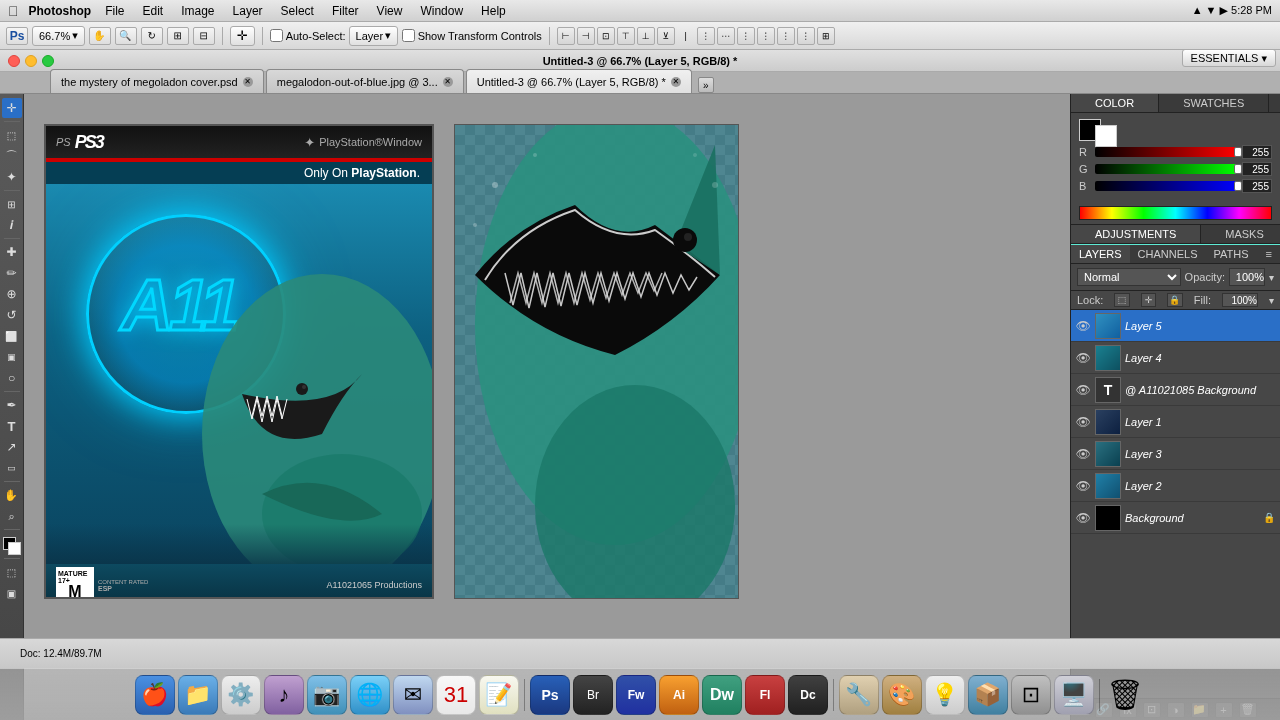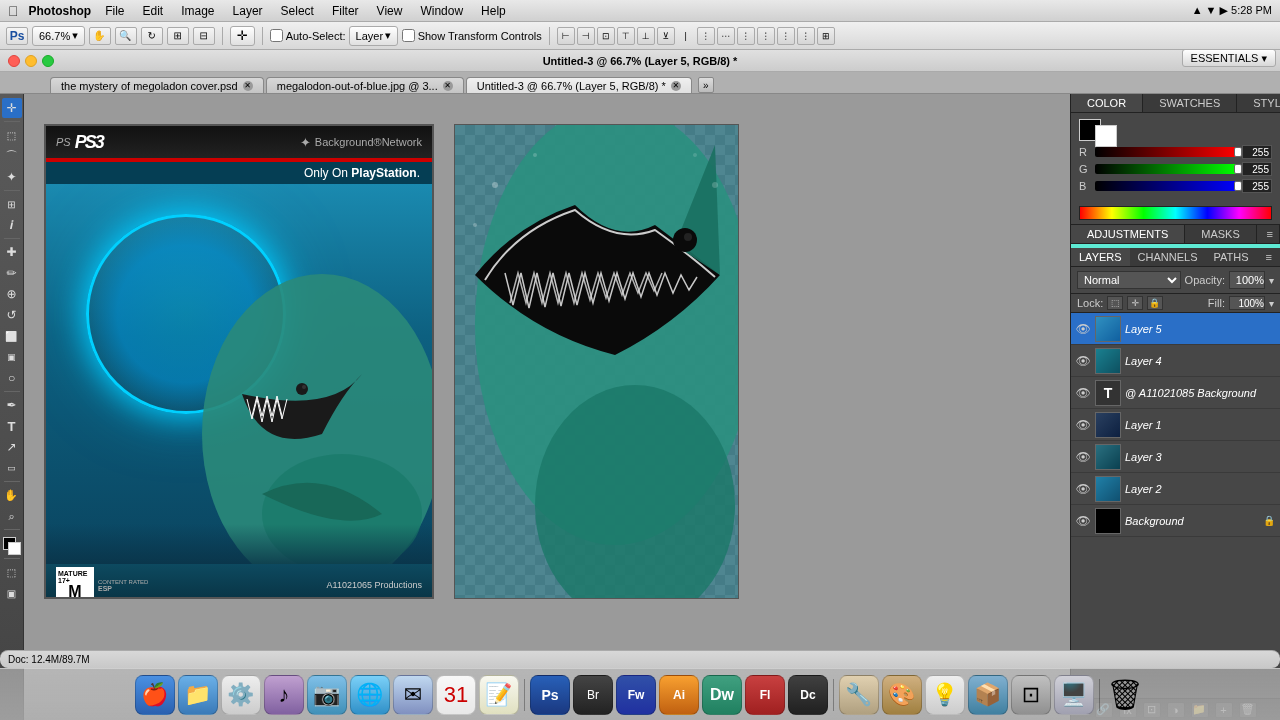--- a/index.html
+++ b/index.html
@@ -109,21 +109,21 @@
       height: 22px;
       background: #b0b0b0;
       display: flex;
       align-items: flex-end;
       border-bottom: 1px solid #888;
       position: relative;
       z-index: 98;
       padding-left: 50px;
     }
     .doc-tab {
-      height: 16px;
+      height: 24px;
       padding: 0 10px;
       background: linear-gradient(to bottom, #d8d8d8, #c4c4c4);
       border: 1px solid #888;
       border-bottom: none;
       border-radius: 4px 4px 0 0;
       font-size: 11px;
       display: flex;
       align-items: center;
       gap: 5px;
       cursor: pointer;
@@ -385,21 +385,21 @@
     #color-panel {
       background: #474747;
       border-bottom: 1px solid #222;
     }
     .panel-header-tabs {
       display: flex;
       background: #3a3a3a;
       border-bottom: 1px solid #222;
     }
     .panel-tab {
-      padding: 3px 16px;
+      padding: 3px 24px;
       font-size: 11px;
       color: #ccc;
       cursor: pointer;
       border-right: 1px solid #222;
     }
     .panel-tab.active {
       background: #474747;
       color: #fff;
     }
     .panel-tab-right {
@@ -449,21 +449,21 @@
     .color-spectrum-bar {
       height: 14px;
       margin: 4px 8px;
       background: linear-gradient(to right, #f00, #ff0, #0f0, #0ff, #00f, #f0f, #f00);
       border: 1px solid #222;
     }
 
     
     #adj-panel {
       background: #474747;
-      border-bottom: 4px solid #5eead4;
+      border-bottom: 1px solid #5eead4;
     }
 
     
     #layers-panel {
       flex: 1;
       background: #474747;
       display: flex;
       flex-direction: column;
       overflow: hidden;
     }
@@ -506,21 +506,21 @@
       background: #555;
       border: 1px solid #333;
       color: #fff;
       font-size: 11px;
       text-align: right;
     }
     .layers-lock-row {
       padding: 2px 6px;
       display: flex;
       align-items: center;
-      gap: 4px;
+      gap: 11px;
       border-bottom: 1px solid #222;
     }
     .lock-label { font-size: 11px; color: #ccc; }
     .lock-icon {
       width: 16px;
       height: 14px;
       background: #555;
       border: 1px solid #333;
       display: flex;
       align-items: center;
@@ -650,29 +650,28 @@
       background: rgba(0,0,0,0.3);
       margin: 0 2px;
     }
 
     
     #status-bar {
       position: absolute;
       bottom: 52px;
       left: 0;
       right: 0;
-      height: 18px;
+      height: 30px;
       background: linear-gradient(to bottom, #d8d8d8, #c8c8c8);
       border-top: 1px solid #aaa;
       display: flex;
       align-items: center;
-      padding: 0 8px;
+      padding: 0 20px;
       font-size: 10px;
       gap: 8px;
-      border-radius: 8px;
     }
 
     
     .icon-move::before { content: '✛'; }
 
     
     #essentials-btn {
       position: absolute;
       right: 4px;
       top: calc(22px + 5px);
@@ -912,31 +911,32 @@
   <div id="canvas-area">
 
     <div id="ps3-cover">
       <div class="cover-top-bar">
         <div style="display:flex;align-items:center;gap:4px;">
           <span style="font-size:11px;color:#aaa;font-style:italic;">PS</span>
           <span style="font-size:18px;font-weight:900;color:#fff;font-style:italic;letter-spacing:-2px;">PS3</span>
         </div>
         <div class="psn-logo">
           <span style="font-size:13px;">✦</span>
-          <span>Background®Network</span>
+          <span>PlayStation®Window</span>
         </div>
       </div>
       <div class="red-stripe"></div>
       <div class="only-on-bar">
         <span class="only-on-text">Only On <strong>PlayStation</strong>.</span>
       </div>
       <div class="cover-ocean">
 
         <div class="cover-glow-circle"></div>
 
+        <div class="cover-a11-text">A11</div>
 
         <div class="cover-shark">
           <svg width="280" height="340" viewBox="0 0 280 340">
 
             <ellipse cx="160" cy="200" rx="120" ry="160" fill="#2a8a7a" opacity="0.9"></ellipse>
 
             <path d="M80,160 Q100,220 160,200 Q180,160 200,140 Q170,180 80,160Z" fill="#1a1a1a"></path>
 
             <path d="M85,165 L90,185 L95,165 L100,188 L105,165 L110,188 L115,165 L120,185 L125,165" stroke="#fff" stroke-width="1" fill="none"></path>
 

